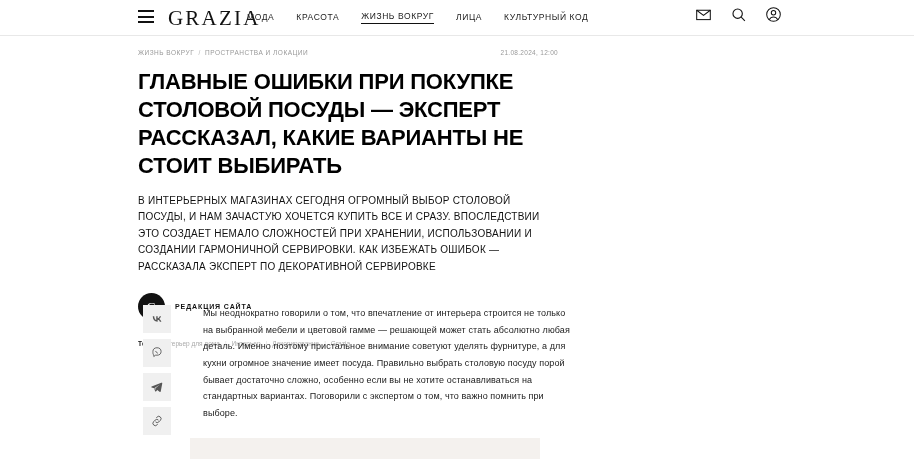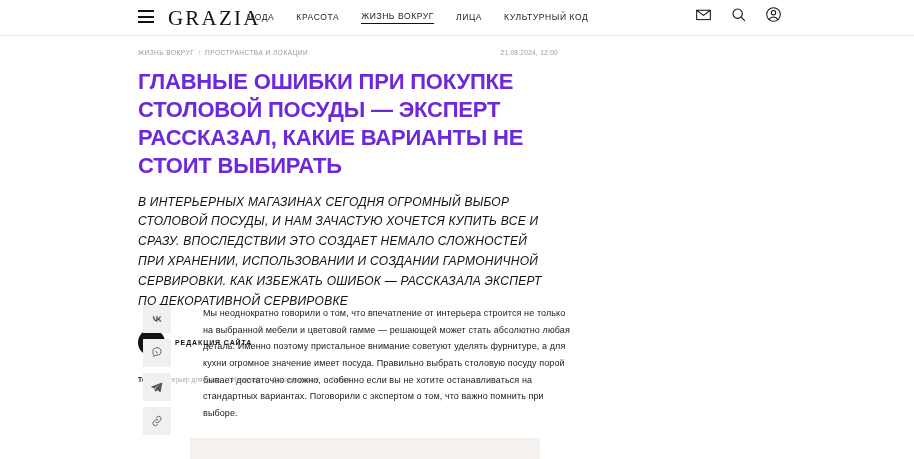--- a/index.html
+++ b/index.html
@@ -98,34 +98,33 @@
     color: #999;
     letter-spacing: 0.3px;
   }
   h1.title {
     margin: 12px 0 0 0;
     font-family: "Liberation Sans", sans-serif;
     font-size: 22px;
     line-height: 1.28;
     letter-spacing: -0.2px;
     font-weight: 700;
-    color: #6d28d9;
+    color: #000000;
     text-transform: uppercase;
     width: 410px;
   }
   .lead {
     margin-top: 12px;
     width: 405px;
-    font-size: 12px;
+    font-size: 10px;
     line-height: 1.65;
     letter-spacing: 0.25px;
     color: #111;
     text-transform: uppercase;
     font-weight: 400;
-    font-style: italic;
   }
   .author-row {
     margin-top: 18px;
     display: flex;
     align-items: center;
     gap: 10px;
   }
   .avatar {
     width: 27px; height: 27px;
     border-radius: 50%;

